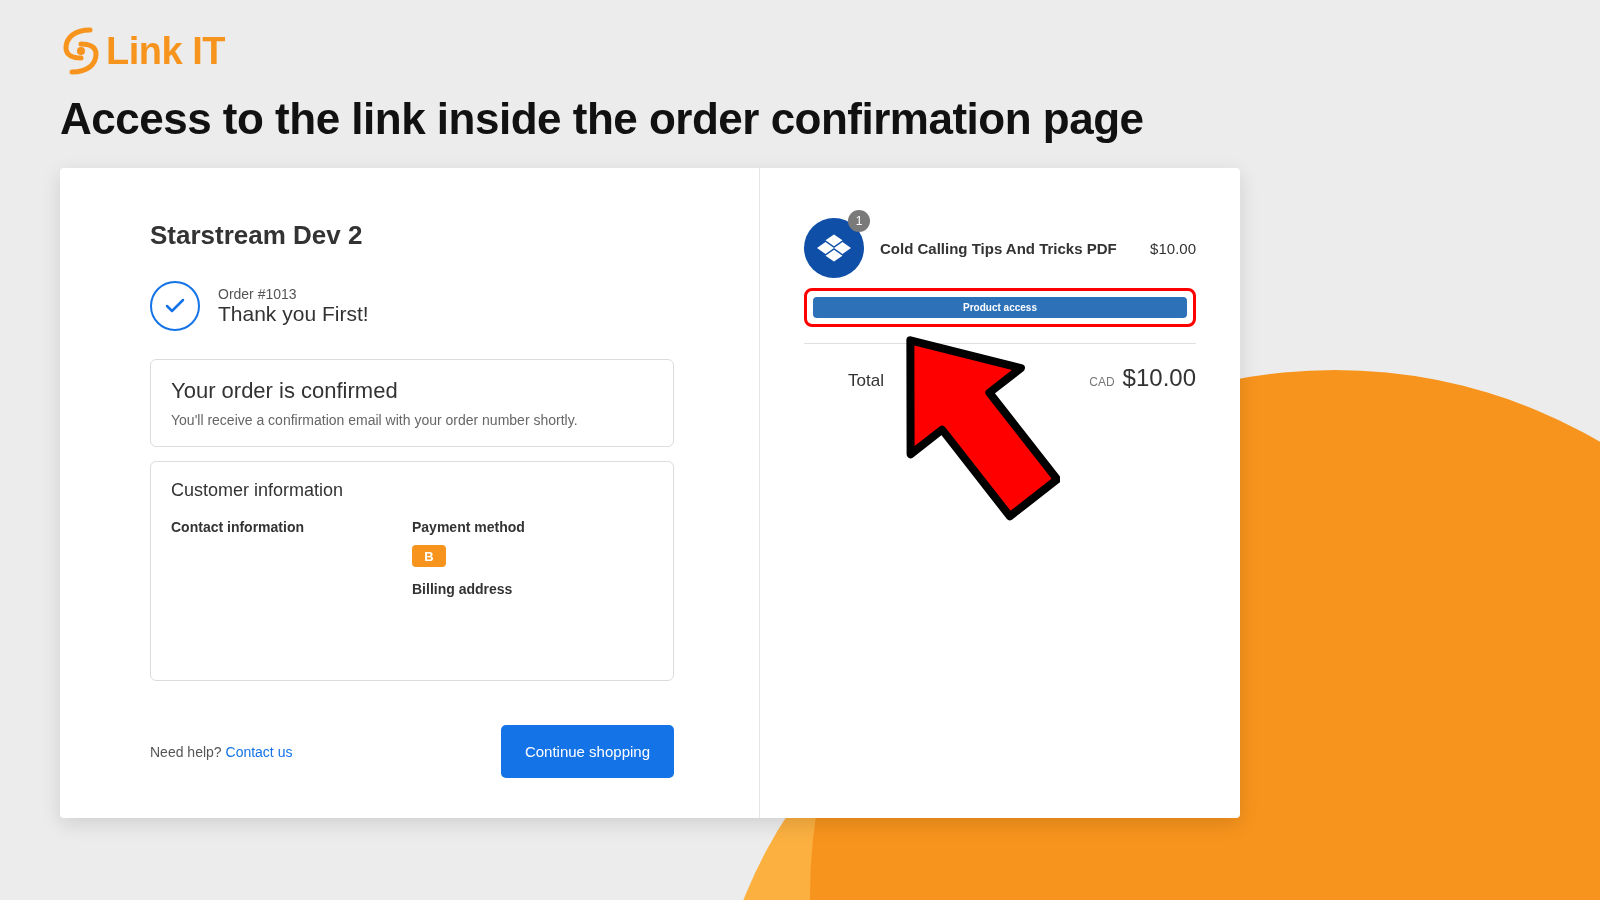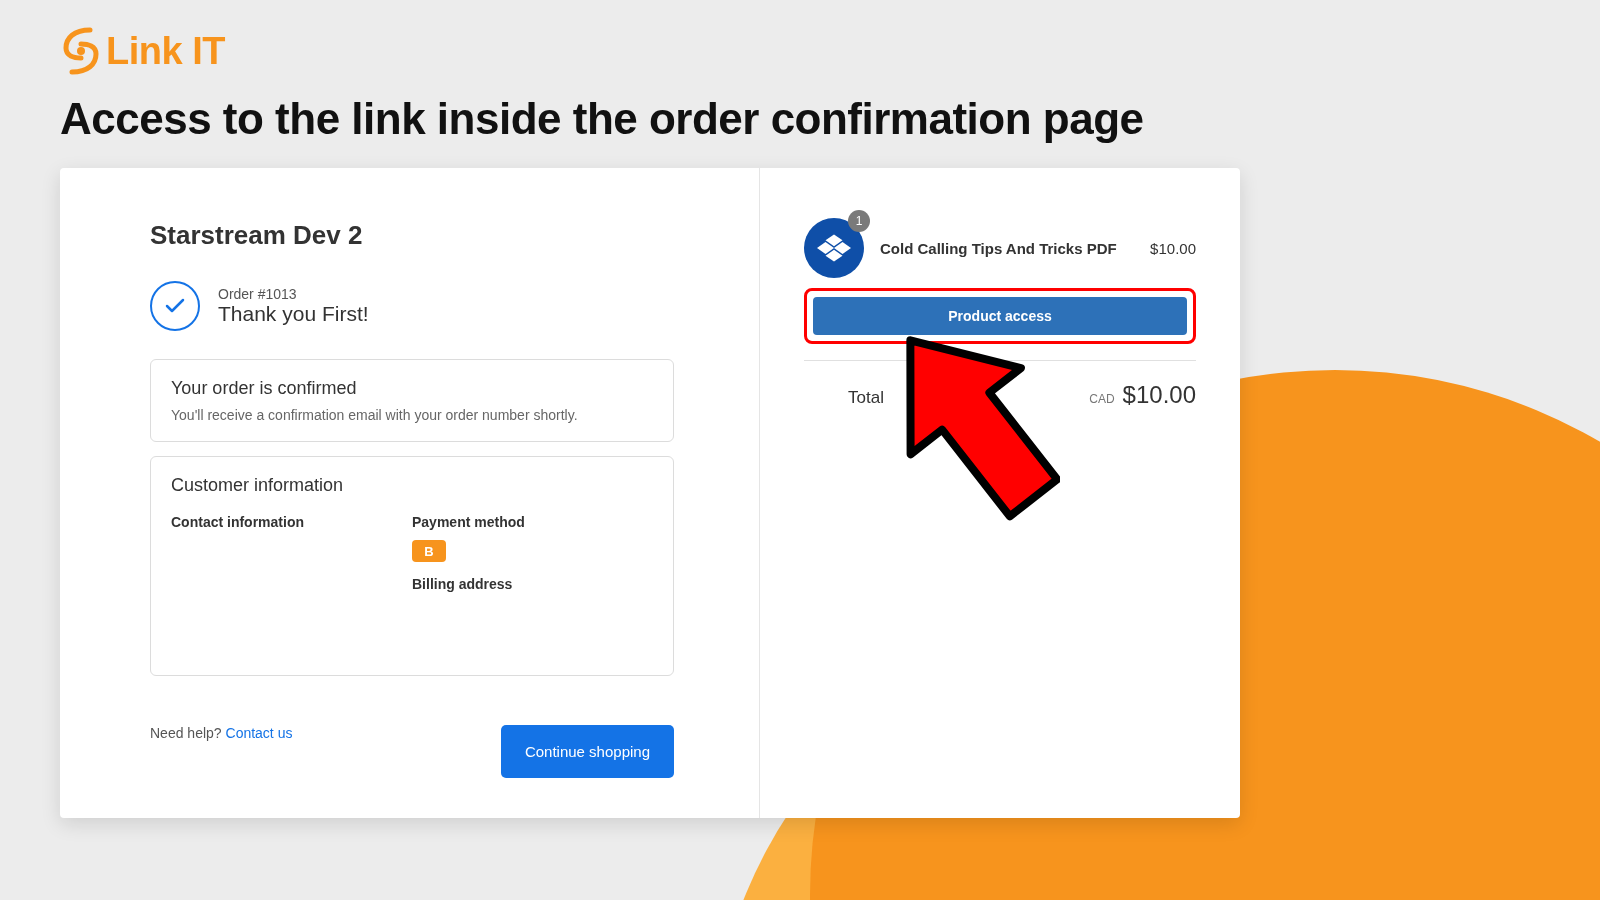--- a/index.html
+++ b/index.html
@@ -24,46 +24,46 @@
 
   .store-name { font-size: 26px; color: #333; font-weight: 700; margin-bottom: 30px; }
 
   .thank-row { display: flex; align-items: center; gap: 18px; margin-bottom: 28px; }
   .check-circle { width: 50px; height: 50px; border: 2px solid #1473e6; border-radius: 50%; display:flex; align-items:center; justify-content:center; color:#1473e6; flex-shrink:0;}
   .check-circle svg { width: 24px; height: 24px; }
   .order-num { font-size: 14px; color: #555; }
   .thank-text { font-size: 21px; color: #333; }
 
   .info-box { border: 1px solid #dcdcdc; border-radius: 6px; padding: 18px 20px; margin-bottom: 14px; }
-  .info-title { font-size: 18px; color: #333; margin-bottom: 8px; }
+  .info-title { font-size: 22px; color: #333; margin-bottom: 8px; }
   .info-sub { font-size: 14px; color: #666; }
 
   .cust-box { border: 1px solid #dcdcdc; border-radius: 6px; padding: 18px 20px; height: 220px; }
   .cust-title { font-size: 18px; color: #333; margin-bottom: 18px; }
   .cust-cols { display: flex; }
   .cust-col { flex: 1; }
   .cust-label { font-size: 14px; font-weight: 600; color: #333; margin-bottom: 10px; }
   .pay-badge { display:inline-flex; width: 34px; height: 22px; background: #f7941d; color:#fff; font-size:13px; font-weight:700; border-radius:4px; align-items:center; justify-content:center; margin-bottom: 14px;}
   .bill-label { font-size: 14px; font-weight: 600; color: #333; }
 
-  .footer-row { margin-top: auto; display: flex; align-items: flex-start; justify-content: space-between; padding-top: 20px;}
+  .footer-row { margin-top: auto; display: flex; align-items: center; justify-content: space-between; padding-top: 20px;}
   .help-text { font-size: 14px; color: #555; }
   .help-link { color: #1473e6; text-decoration: none; cursor:pointer;}
   .btn-primary { background: #1473e6; color: #fff; border: none; padding: 18px 24px; font-size: 15px; font-weight: 400; border-radius: 5px; cursor: pointer; }
 
   
   .line-item { display: flex; align-items: center; gap: 16px; margin-bottom: 10px; position:relative;}
   .thumb { width: 60px; height: 60px; border-radius: 50%; background: #0f4fa8; display:flex; align-items:center; justify-content:center; position:relative; flex-shrink:0;}
   .thumb svg { width: 34px; height: 34px; }
   .qty-badge { position:absolute; top:-8px; right:-6px; width:22px; height:22px; border-radius:50%; background:#7a7a7a; color:#fff; font-size:12px; display:flex; align-items:center; justify-content:center;}
   .item-name { font-size: 15px; font-weight: 600; color: #333; flex:1;}
   .item-price { font-size: 15px; font-weight: 500; color: #333; }
 
   .access-highlight { border: 3px solid #ff0000; border-radius: 8px; padding: 6px; margin-bottom: 12px;}
-  .btn-access { width: 100%; background: #2d71b8; color: #fff; border: none; padding: 11px; font-size: 14px; font-weight: 600; border-radius: 4px; cursor:pointer;}
+  .btn-access { width: 100%; background: #2d71b8; color: #fff; border: none; padding: 5px; font-size: 10px; font-weight: 600; border-radius: 4px; cursor:pointer;}
 
   .divider { border-top: 1px solid #e0e0e0; margin: 16px 0 20px 0; }
 
   .total-row { display: flex; align-items: baseline; justify-content: space-between; }
   .total-label { font-size: 17px; color: #333; margin-left: 44px; }
   .total-right { display:flex; align-items:baseline; gap:8px;}
   .currency { font-size: 12px; color: #777; }
   .total-amount { font-size: 24px; font-weight: 500; color: #333; }
 
   .arrow-annot { position: absolute; left: 130px; top: 150px; pointer-events:none;}

